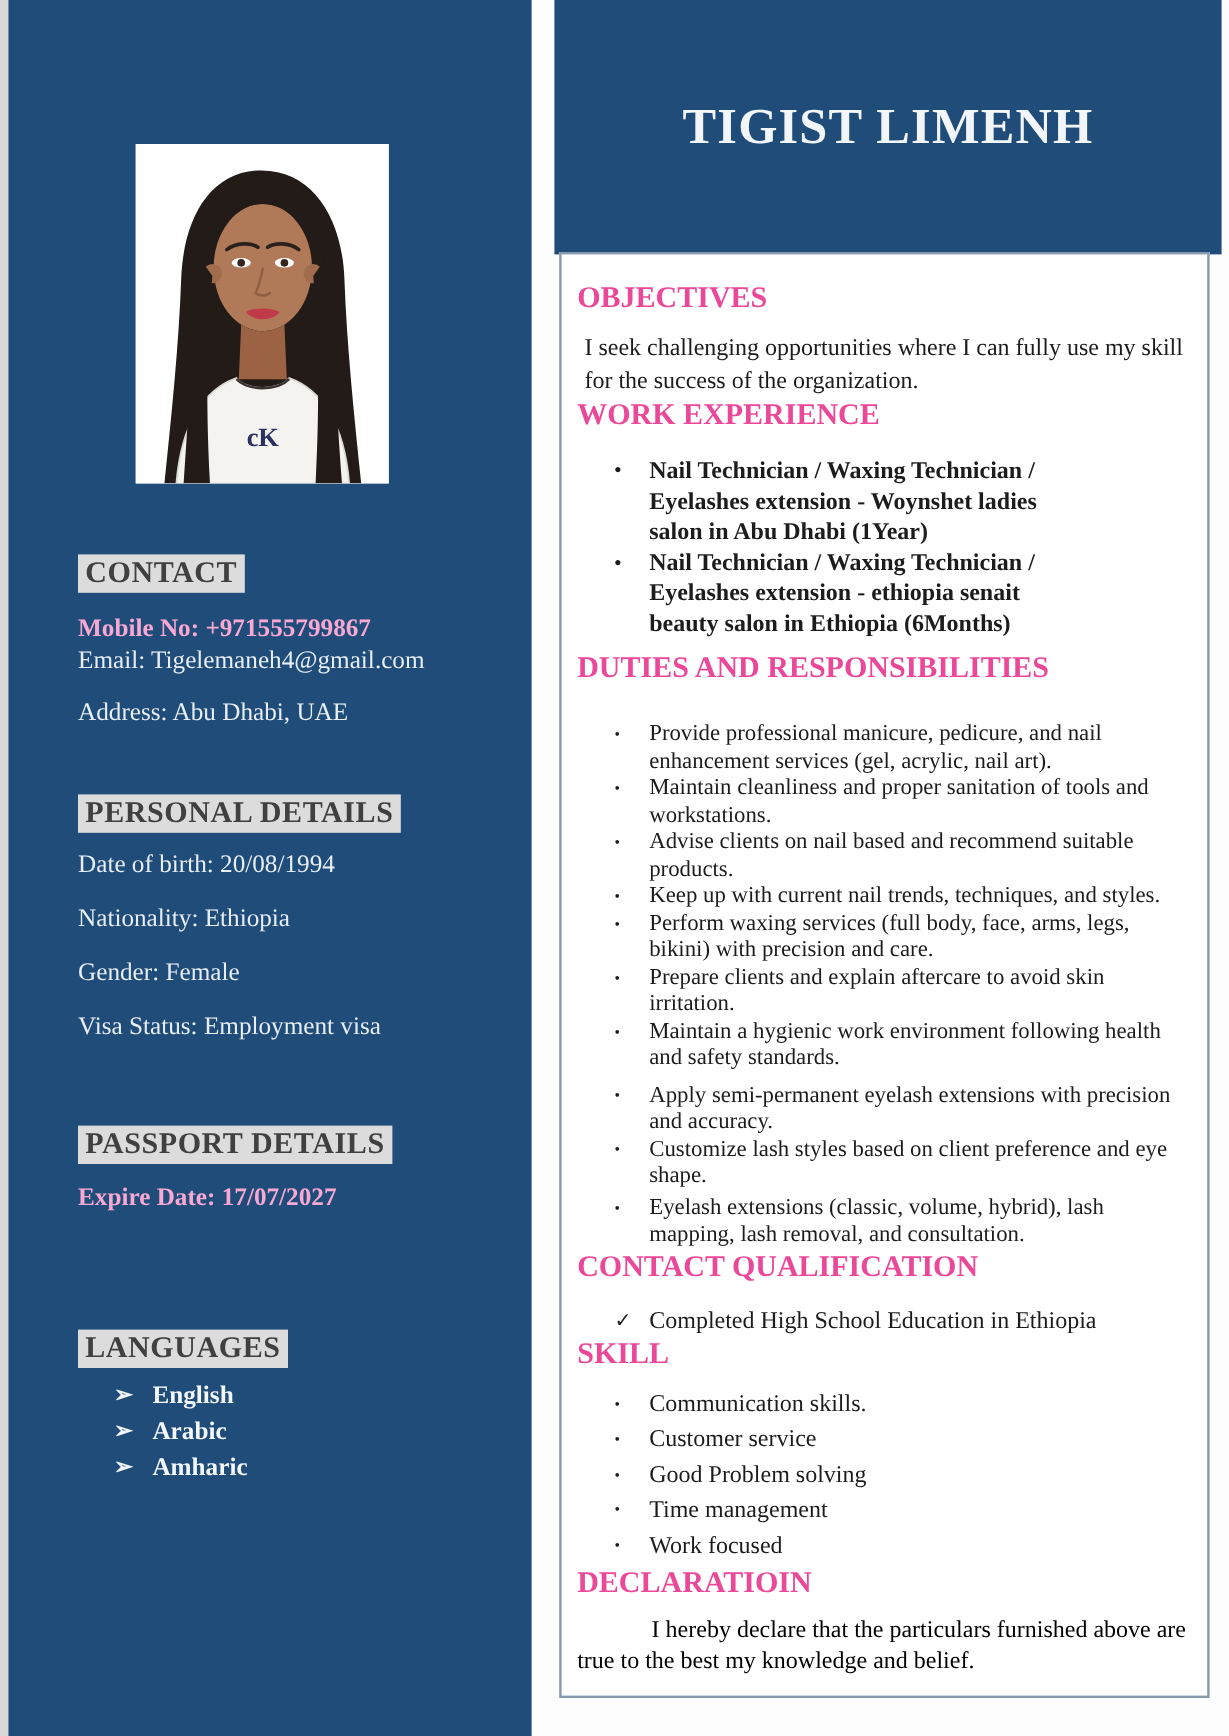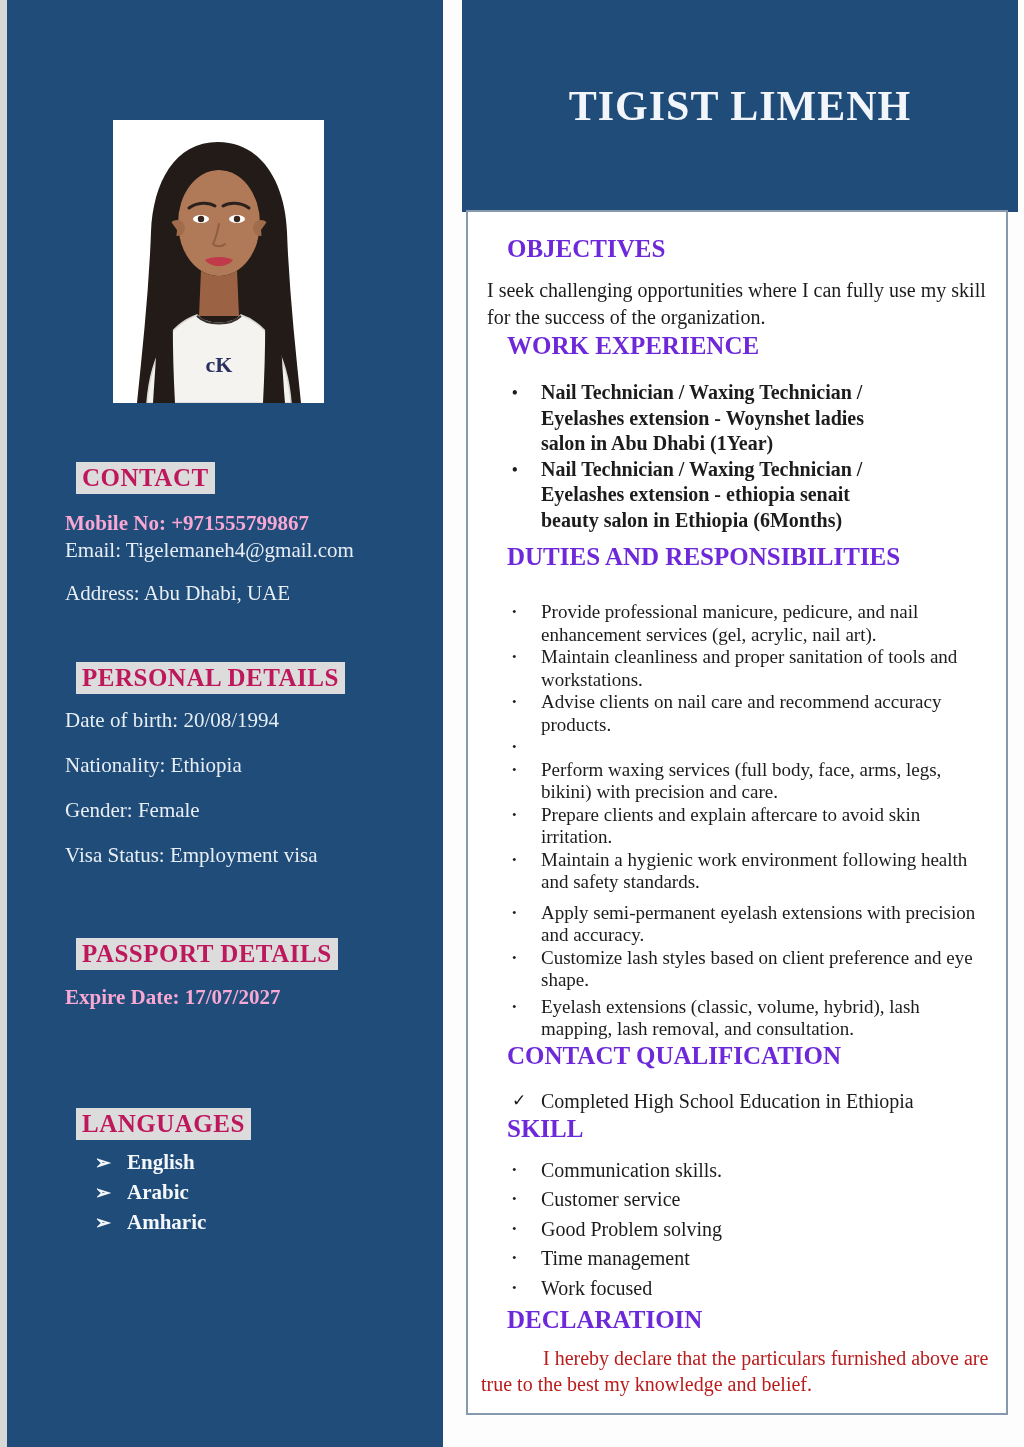--- a/index.html
+++ b/index.html
@@ -15,43 +15,43 @@
 
   .photo-frame { position:absolute; left:106px; top:120px; width:211px; height:283px; background:#ffffff; overflow:hidden; }
   .photo-frame svg { display:block; width:100%; height:100%; }
 
   .side-sec { position:absolute; left:58px; width:360px; color:#e8eef5; }
   .sec-contact   { top:462px; }
   .sec-personal  { top:662px; }
   .sec-passport  { top:938px; }
   .sec-languages { top:1108px; }
 
-  .side-heading { display:inline-block; background:#dcdcdc; color:#be185d; font-weight:bold;
-                  font-size:25px; line-height:28px; padding:2px 6px; letter-spacing:0.5px;margin-left:11px; }
+  .side-heading { display:inline-block; background:#dcdcdc; color:#404040; font-weight:bold;
+                  font-size:25px; line-height:28px; padding:2px 6px; letter-spacing:0.5px; }
 
   .side-item { font-size:21px; line-height:27px; color:#e8eef5; }
   .side-item.bold { font-weight:bold; color:#f9a8d4; }
   .sec-contact .first { margin-top:16px; }
   .sec-contact .addr  { margin-top:16px; }
   .sec-personal .side-item { margin-top:13px; margin-bottom:18px; }
   .sec-passport .side-item { margin-top:14px; margin-bottom:17px; }
 
   .lang-list { list-style:none; margin-top:10px; padding-left:30px; }
   .lang-list li { display:flex; font-size:21px; line-height:25px; margin-bottom:5px; font-weight:bold; color:#f4f8fc; }
   .lang-list .bullet { width:32px; flex:0 0 32px; font-size:19px; }
 
   
   .name-banner { position:absolute; left:462px; top:0; width:556px; height:212px; background:#1F4C78;
                  display:flex; align-items:center; justify-content:center; }
   .name-banner h1 { color:#f2f5f9; font-size:42px; letter-spacing:1px; font-weight:bold; }
 
   .content-box { position:absolute; left:466px; top:210px; width:542px; height:1205px; background:#ffffff;
                  border:2px solid #8699AD; padding:22px 14px 0 13px; }
 
-  .main-heading { color:#6d28d9; font-weight:bold; font-size:25px; line-height:30px;margin-left:26px; }
+  .main-heading { color:#ec4899; font-weight:bold; font-size:25px; line-height:30px; }
   .h-objectives { margin-top:0; }
   .h-workexp    { margin-top:0; }
   .h-duties     { margin-top:9px; }
   .h-academic   { margin-top:0; }
   .h-skill      { margin-top:1px; }
   .h-declare    { margin-top:2px; }
 
   .obj-text { margin-top:13px; padding-left:6px; font-size:20px; line-height:27px; color:#1c1c1c; }
 
   ul.blist { list-style:none; }
@@ -70,21 +70,21 @@
   .du-list .bullet { font-size:13px; line-height:22.5px; }
 
   .ac-list { margin-top:18px; padding-left:31px; }
   .ac-list li { font-size:20px; line-height:24px; }
   .ac-list .bullet { font-size:17px; }
 
   .sk-list { margin-top:14px; padding-left:31px; }
   .sk-list li { font-size:20px; line-height:24px; margin-bottom:5.5px; }
   .sk-list .bullet { font-size:13px; line-height:24px; }
 
-  .decl-text { margin-top:10px; font-size:20px; line-height:26px; color:#b91c1c; text-indent:62px; }
+  .decl-text { margin-top:10px; font-size:20px; line-height:26px; color:#000000; text-indent:62px; }
 </style>
 </head>
 <body>
 
 <div class="page">
   <div class="edge-strip"></div>
 
   <div class="sidebar">
 
     <div class="photo-frame">
@@ -190,24 +190,25 @@
       <li>
           <span class="bullet">•</span>
           <span class="b-text">Provide professional manicure, pedicure, and nail enhancement services (gel, acrylic, nail art).</span>
         </li>
       <li>
           <span class="bullet">•</span>
           <span class="b-text">Maintain cleanliness and proper sanitation of tools and workstations.</span>
         </li>
       <li>
           <span class="bullet">•</span>
-          <span class="b-text">Advise clients on nail care and recommend accuracy products.</span>
-        </li>
-      <li>
-          <span class="bullet">•</span>
+          <span class="b-text">Advise clients on nail based and recommend suitable products.</span>
+        </li>
+      <li>
+          <span class="bullet">•</span>
+          <span class="b-text">Keep up with current nail trends, techniques, and styles.</span>
         </li>
       <li>
           <span class="bullet">•</span>
           <span class="b-text">Perform waxing services (full body, face, arms, legs, bikini) with precision and care.</span>
         </li>
       <li>
           <span class="bullet">•</span>
           <span class="b-text">Prepare clients and explain aftercare to avoid skin irritation.</span>
         </li>
       <li>

